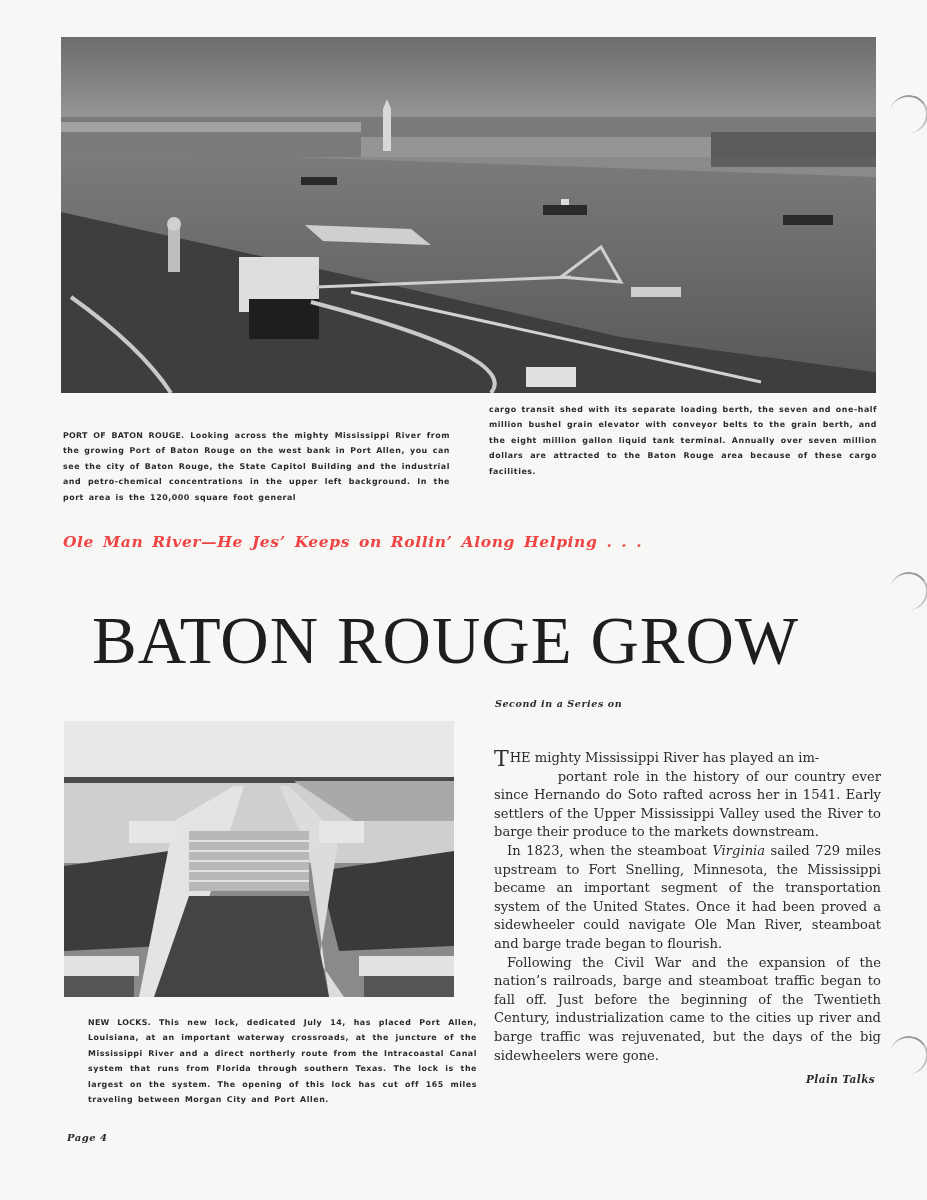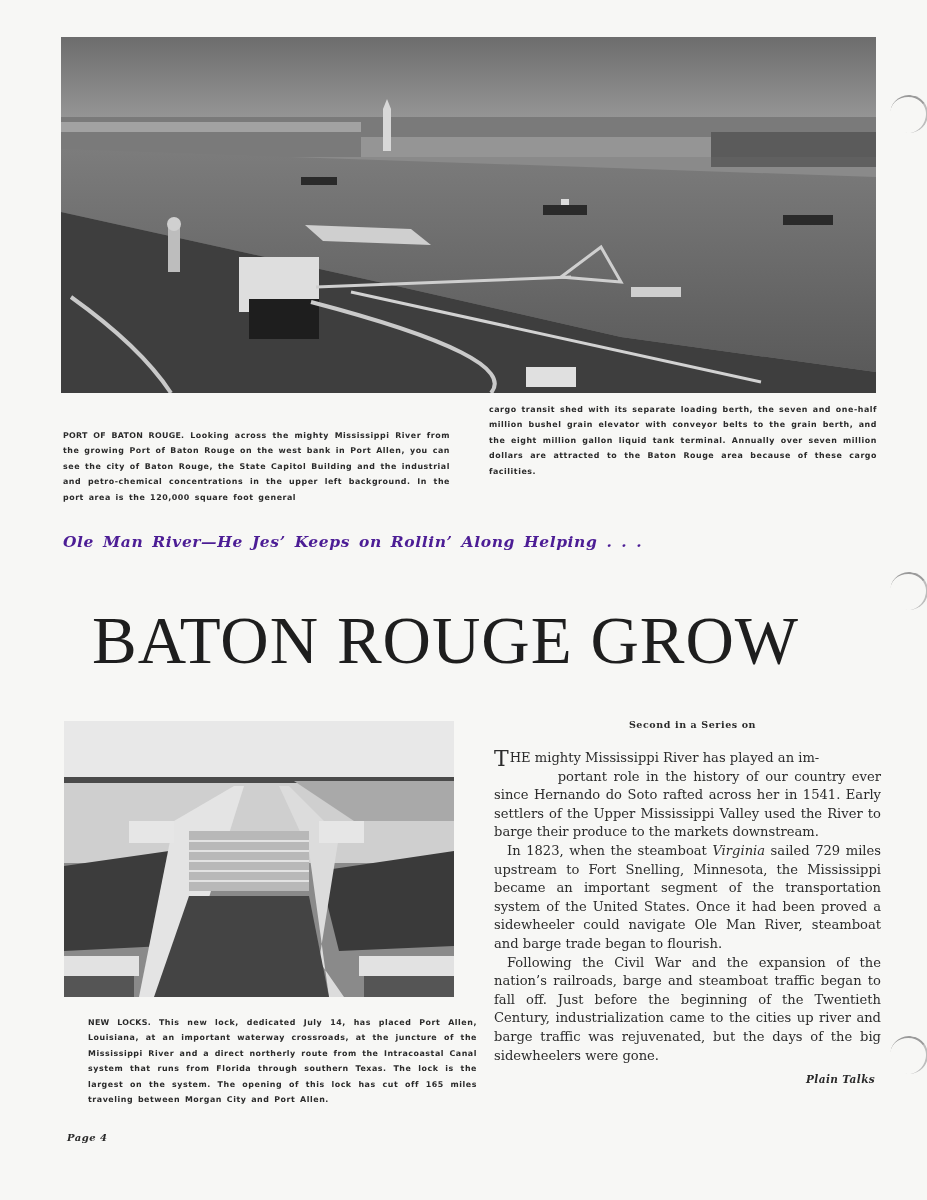--- a/index.html
+++ b/index.html
@@ -6,25 +6,25 @@
   body { width:927px; height:1200px; background:#f7f7f5; position:relative; overflow:hidden; color:#1c1c1c; }
 
   
   .photo { position:absolute; overflow:hidden; background:#8a8a8a; }
   .photo svg { display:block; width:100%; height:100%; }
 
   
   .caption { position:absolute; font-family:"DejaVu Sans", sans-serif; font-weight:bold; font-size:7.9px; line-height:15.4px; letter-spacing:0.55px; text-align:justify; text-align-last:left; color:#2a2a2a; word-spacing:1.5px; }
   .caption .lead { letter-spacing:0.3px; }
 
-  .kicker { position:absolute; left:63px; top:532px; font-family:"DejaVu Serif", serif; font-style:italic; font-weight:bold; font-size:15.5px; letter-spacing:0.6px; word-spacing:3px; color:#4c1d95; }
+  .kicker { position:absolute; left:63px; top:532px; font-family:"DejaVu Serif", serif; font-style:italic; font-weight:bold; font-size:15.5px; letter-spacing:0.6px; word-spacing:3px; color:#ef4444; }
 
   .headline { position:absolute; left:80px; top:600px; width:780px; font-family:"Liberation Serif", serif; font-size:67px; line-height:80px; letter-spacing:1px; color:#1e1e1e; white-space:nowrap;margin-left:12px; }
 
-  .series { position:absolute; left:495px; top:719px; width:395px; text-align:center; font-family:"DejaVu Serif", serif; font-weight:bold; font-size:9.5px; line-height:12px; letter-spacing:0.6px; color:#2a2a2a; }
+  .series { position:absolute; left:495px; top:698px; width:395px; text-align:left; font-family:"DejaVu Serif", serif; font-style:italic; font-weight:bold; font-size:9.5px; line-height:12px; letter-spacing:0.6px; color:#2a2a2a; }
 
   .body-text { position:absolute; left:494px; top:749px; width:387px; font-family:"DejaVu Serif", serif; font-size:13.1px; line-height:18.6px; text-align:justify; color:#2b2b2b; }
   .body-text p { margin:0; }
   .body-text p.indent { text-indent:13px; }
   .dropcap { float:left; font-size:22px; line-height:22px; margin-right:1px; margin-top:-1px; }
   .p1-rest {}
 
   .footer-left { position:absolute; left:67px; top:1132px; font-family:"DejaVu Serif", serif; font-style:italic; font-weight:bold; font-size:10px; letter-spacing:0.5px; color:#2a2a2a; }
   .footer-right { position:absolute; left:806px; top:1073px; font-family:"DejaVu Serif", serif; font-style:italic; font-weight:bold; font-size:10.5px; letter-spacing:0.4px; color:#2a2a2a; }
 

